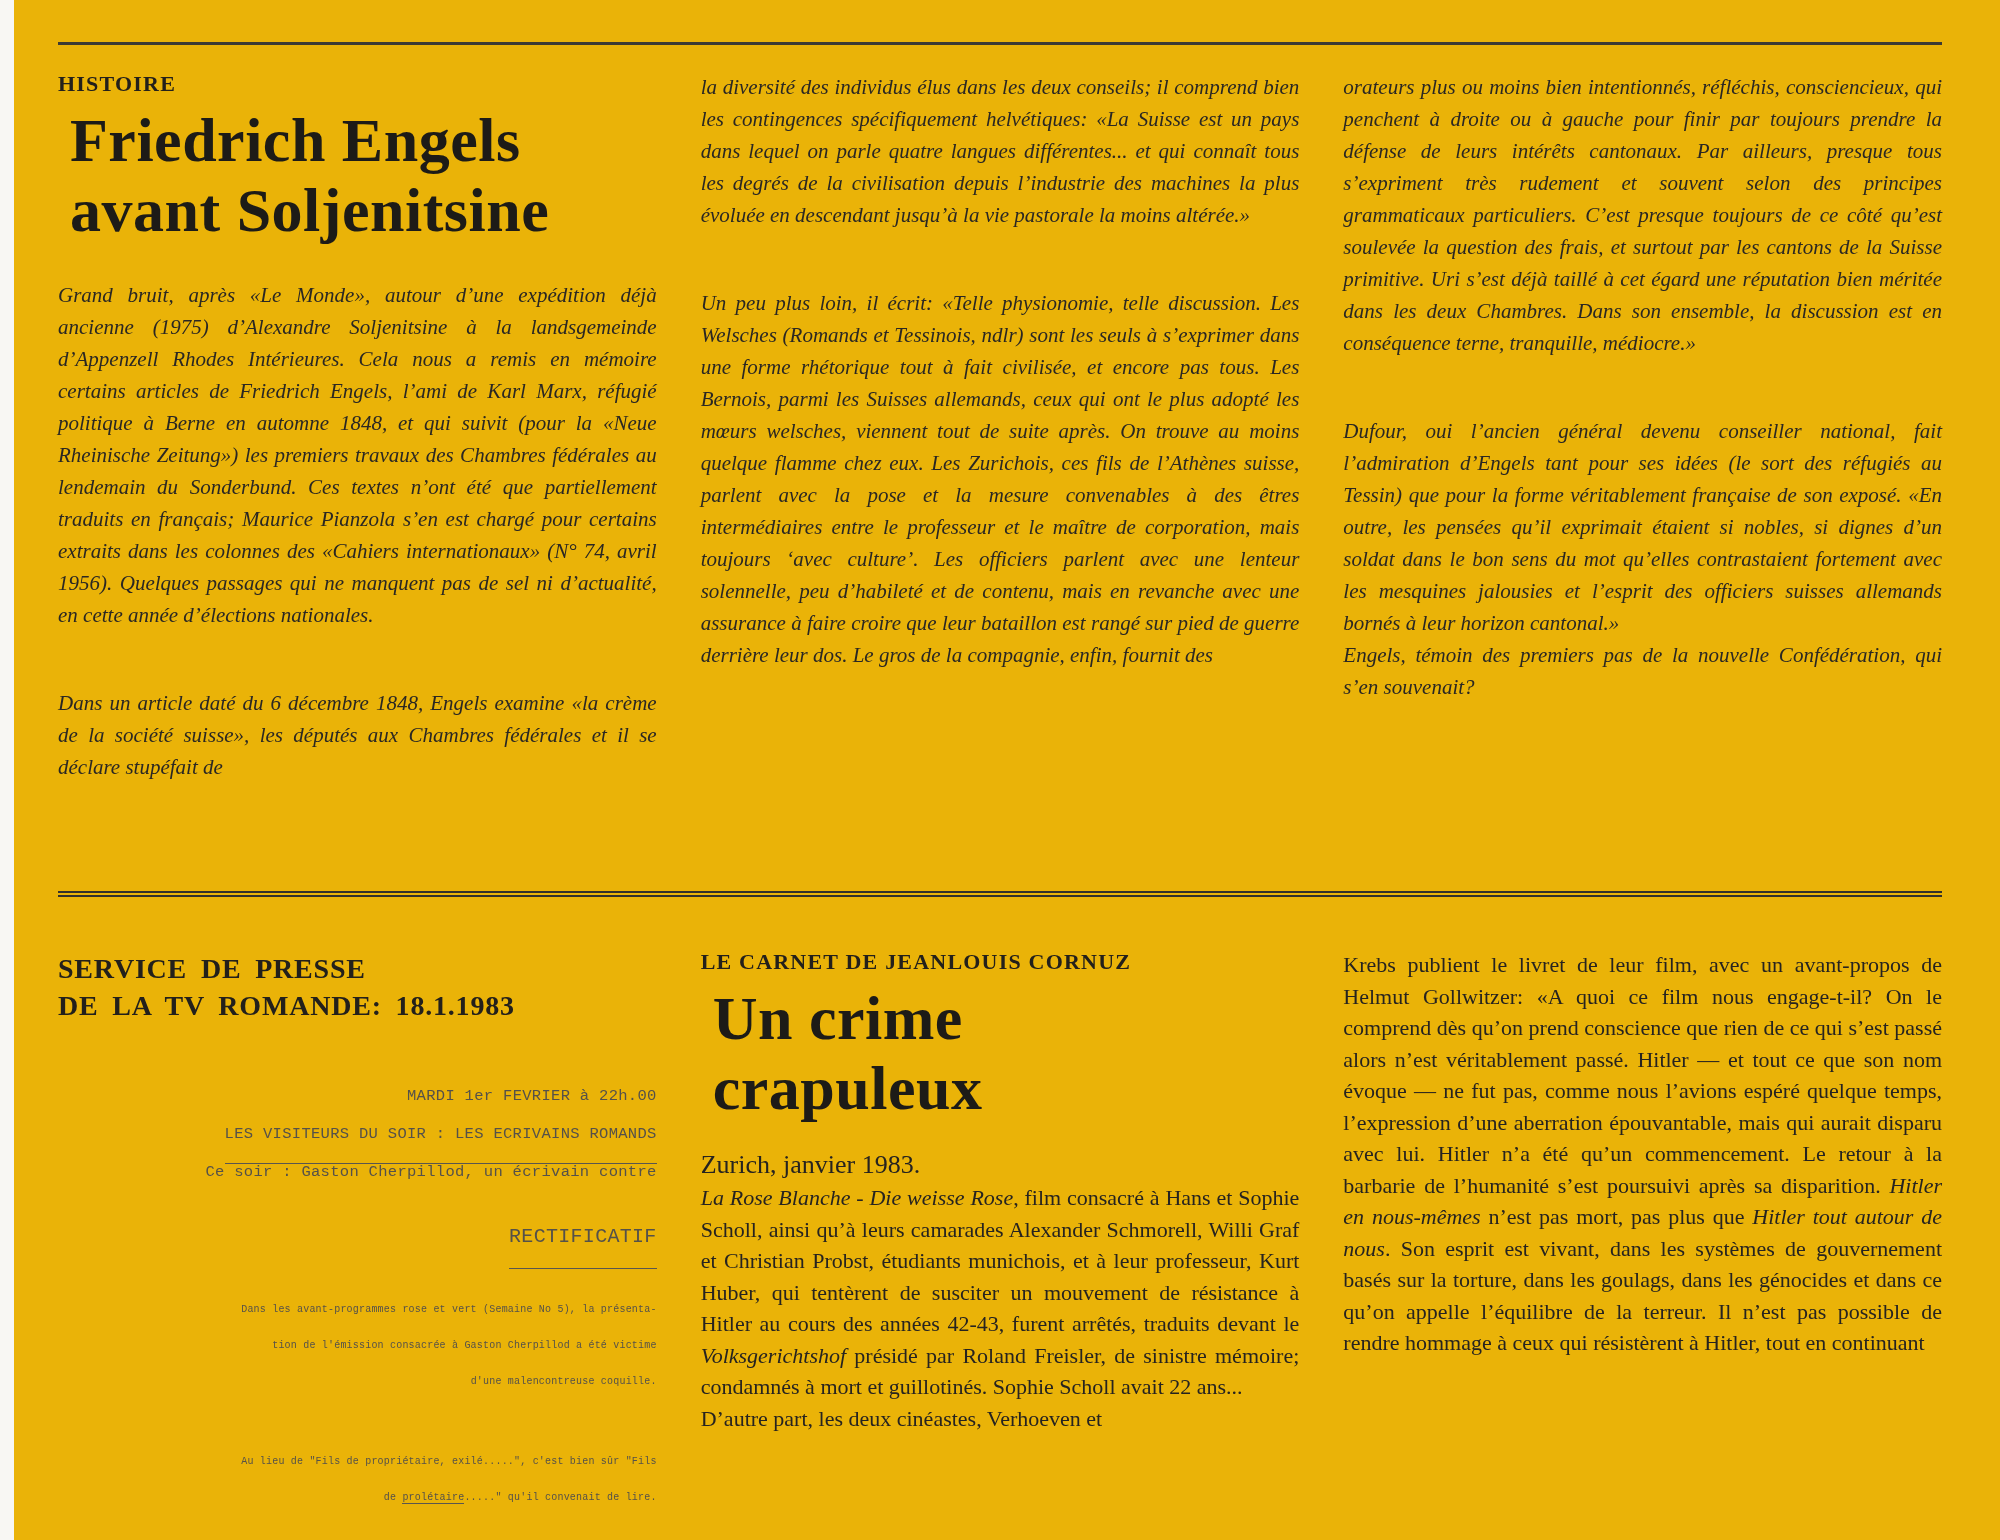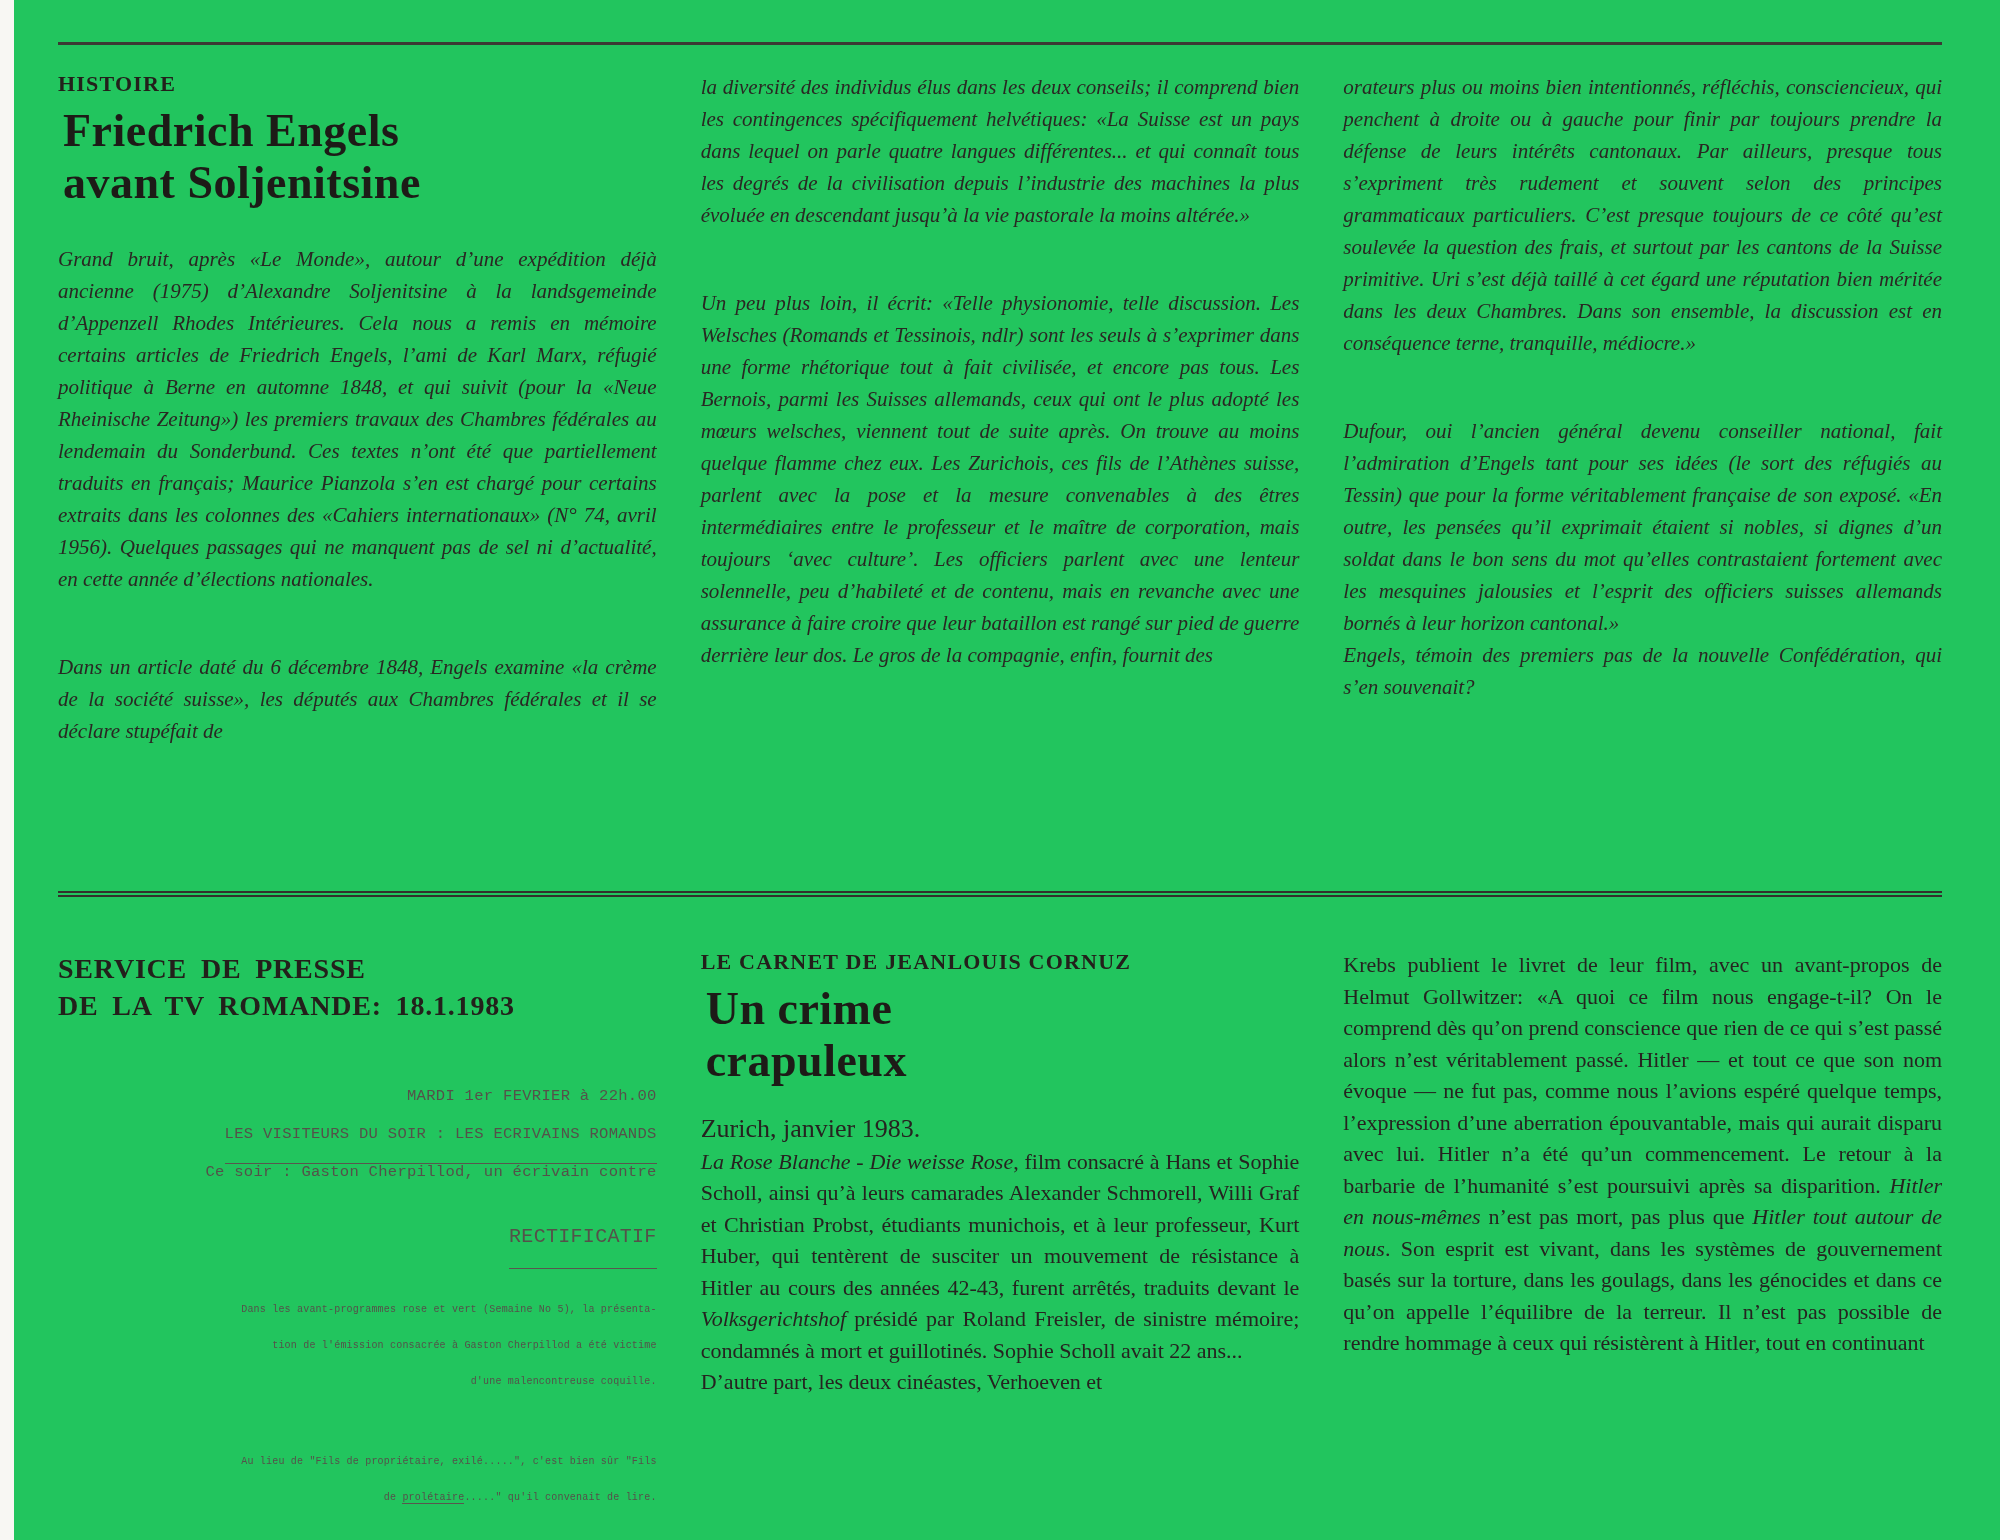--- a/index.html
+++ b/index.html
@@ -4,21 +4,21 @@
 <style>
   html,body{margin:0;padding:0;}
   body{
     width:2000px;height:1540px;
     background:#e8e6e0;
     font-family:"Liberation Serif","DejaVu Serif",serif;
   }
   .page{
     position:relative;
     width:2000px;height:1540px;
-    background:#22c55e;
+    background:#eab308;
     color:#2a2723;
     box-sizing:border-box;
     padding:0 58px;
     overflow:hidden;
   }
   .scan-edge{
     position:absolute;left:0;top:0;bottom:0;width:14px;
     background:#f8f7f3;
   }
   .rule-top{
@@ -44,24 +44,24 @@
 
   .kicker{
     font-weight:bold;
     font-size:22px;
     letter-spacing:1.2px;
     color:#23201b;
     margin:0 0 8px 0;
   }
   .headline{
     font-weight:bold;
-    font-size:46px;
+    font-size:62px;
     line-height:1.13;
     color:#1d1b17;
-    margin:0 0 34px 5px;
+    margin:0 0 34px 12px;
     white-space:pre-line;
     letter-spacing:0.5px;
   }
   .headline.h2{margin-bottom:24px;}
 
   p.body{margin:0;font-size:21px;line-height:32px;text-align:justify;}
   p.body.it{font-style:italic;}
   p.sp{margin-top:56px;}
   .it{font-style:italic;}
 

